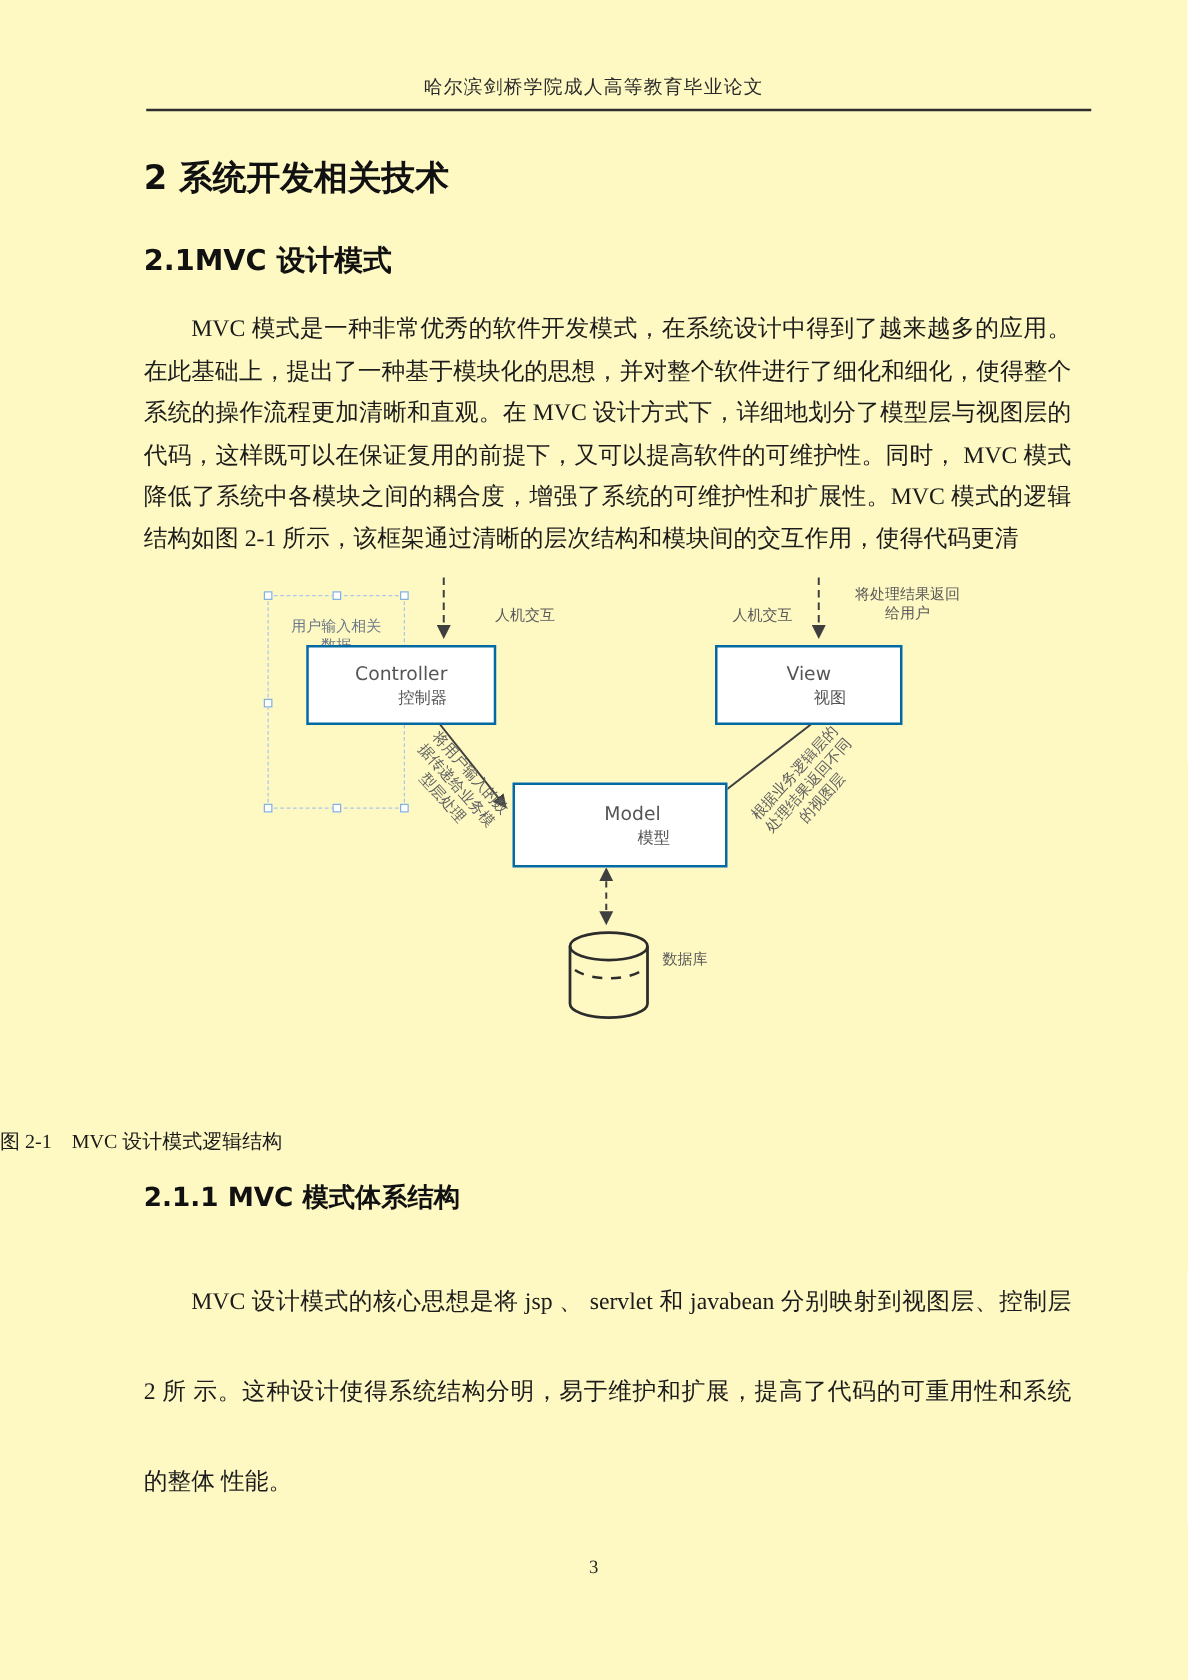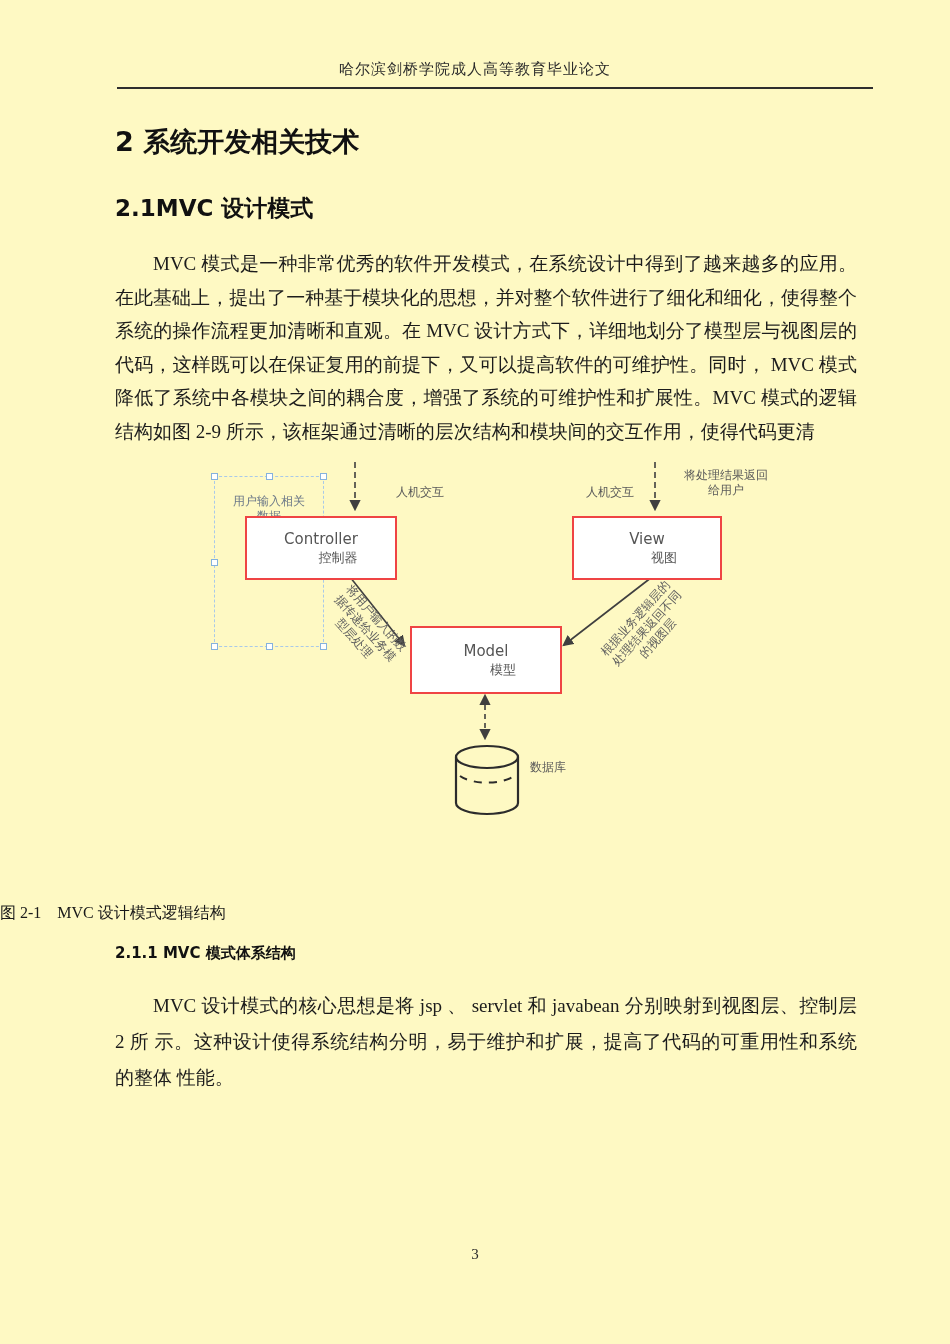--- a/index.html
+++ b/index.html
@@ -8,41 +8,41 @@
 
   .header-text{position:absolute;top:60px;left:0;width:950px;text-align:center;
                font-size:15px;color:#2a2a2a;letter-spacing:1px;}
   .header-rule{position:absolute;top:87px;left:117px;width:756px;height:2px;background:#2e2e2e;}
 
   .h1{position:absolute;left:115px;top:124px;font-family:"DejaVu Sans","Liberation Sans",sans-serif;
       font-weight:bold;font-size:27px;color:#111;}
   .h2{position:absolute;left:115px;top:193px;font-family:"DejaVu Sans","Liberation Sans",sans-serif;
       font-weight:bold;font-size:23px;color:#111;}
   .h3{position:absolute;left:115px;top:944px;font-family:"DejaVu Sans","Liberation Sans",sans-serif;
-      font-weight:bold;font-size:15px;color:#111;}
+      font-weight:bold;font-size:21px;color:#111;}
 
   .para{position:absolute;left:115px;width:742px;font-size:19px;color:#1c1c1c;}
   .p1{top:247px;}
   .p2{top:988px;}
   .para .ln{height:33.5px;line-height:33.5px;white-space:nowrap;}
-  .p2 .ln{height:36px;line-height:36px;}
+  .p2 .ln{height:36px;line-height:36px;margin-top:36px;}
   .para .ln.just{white-space:normal;text-align:justify;text-align-last:justify;}
   .para .ln.indent{text-indent:38px;}
 
   
   .diagram{position:absolute;left:200px;top:460px;width:580px;height:375px;
            font-family:"DejaVu Sans","Liberation Sans",sans-serif;color:#5a5a5a;}
   .diagram svg{position:absolute;left:0;top:0;}
-  .dbox{position:absolute;border:2px solid #ef4444;background:#fff;display:flex;
+  .dbox{position:absolute;border:2px solid #0369a1;background:#fff;display:flex;
         flex-direction:column;align-items:center;justify-content:center;gap:1px;}
   .dbox .en{font-size:15px;color:#555;}
   .dbox .zh{font-size:13px;color:#555;margin-left:34px;}
   .box-controller{left:45px;top:56px;width:148px;height:60px;}
   .box-view{left:372px;top:56px;width:146px;height:60px;text-align:center;}
-  .box-model{left:210px;top:166px;width:148px;height:64px;}
+  .box-model{left:210px;top:166px;width:148px;height:64px;padding-left:20px;}
 
   .dlabel{position:absolute;font-size:12px;color:#5a5a5a;line-height:15px;}
   .prelines{white-space:pre-line;text-align:center;}
   .lbl-hci-left{left:196px;top:25px;}
   .lbl-hci-right{left:386px;top:25px;}
   .lbl-return{left:468px;top:8px;width:116px;}
   .lbl-db{left:330px;top:300px;}
   .lbl-rot-left{left:92px;top:146px;width:146px;transform:rotate(48deg);color:#5f5f5f;}
   .lbl-rot-right{left:372px;top:146px;width:150px;transform:rotate(-48deg);color:#5f5f5f;}
 
@@ -68,21 +68,21 @@
 
   <div class="h1">2 系统开发相关技术</div>
   <div class="h2">2.1MVC 设计模式</div>
 
   <div class="para p1">
     <div class="ln just indent">MVC 模式是一种非常优秀的软件开发模式，在系统设计中得到了越来越多的应用。</div>
     <div class="ln just">在此基础上，提出了一种基于模块化的思想，并对整个软件进行了细化和细化，使得整个</div>
     <div class="ln just">系统的操作流程更加清晰和直观。在 MVC 设计方式下，详细地划分了模型层与视图层的</div>
     <div class="ln just">代码，这样既可以在保证复用的前提下，又可以提高软件的可维护性。同时， MVC 模式</div>
     <div class="ln just">降低了系统中各模块之间的耦合度，增强了系统的可维护性和扩展性。MVC 模式的逻辑</div>
-    <div class="ln">结构如图 2-9 所示，该框架通过清晰的层次结构和模块间的交互作用，使得代码更清</div>
+    <div class="ln">结构如图 2-1 所示，该框架通过清晰的层次结构和模块间的交互作用，使得代码更清</div>
   </div>
 
   <div class="diagram">
 
     <svg width="580" height="375" viewBox="0 0 580 375">
       <defs>
         <marker id="arr" viewBox="0 0 10 10" refX="8" refY="5" markerWidth="7" markerHeight="7" orient="auto-start-reverse">
           <path d="M0,0 L10,5 L0,10 z" fill="#3f3f3f"></path>
         </marker>
       </defs>

